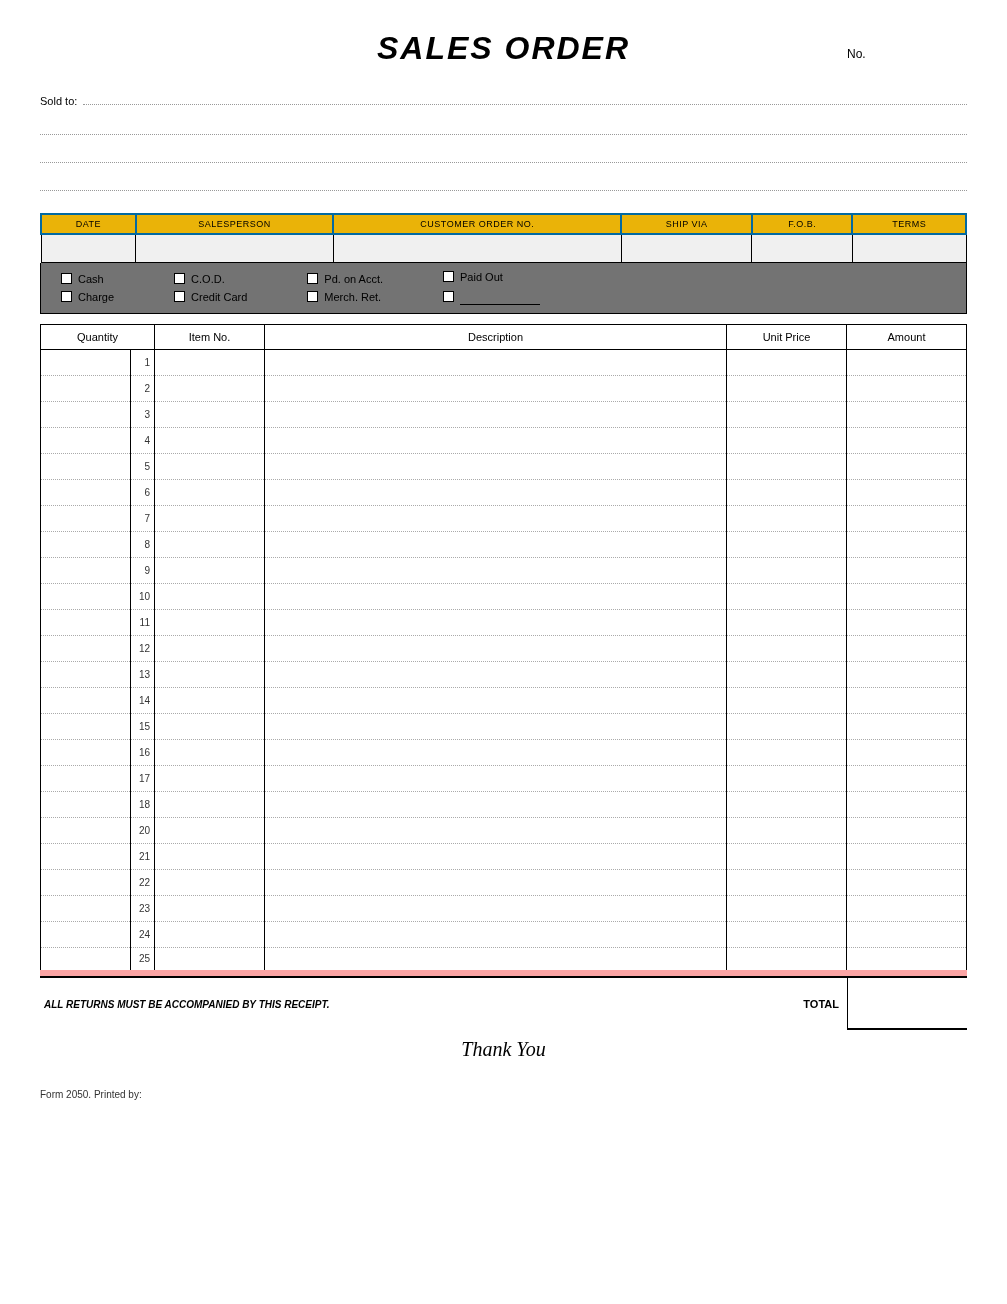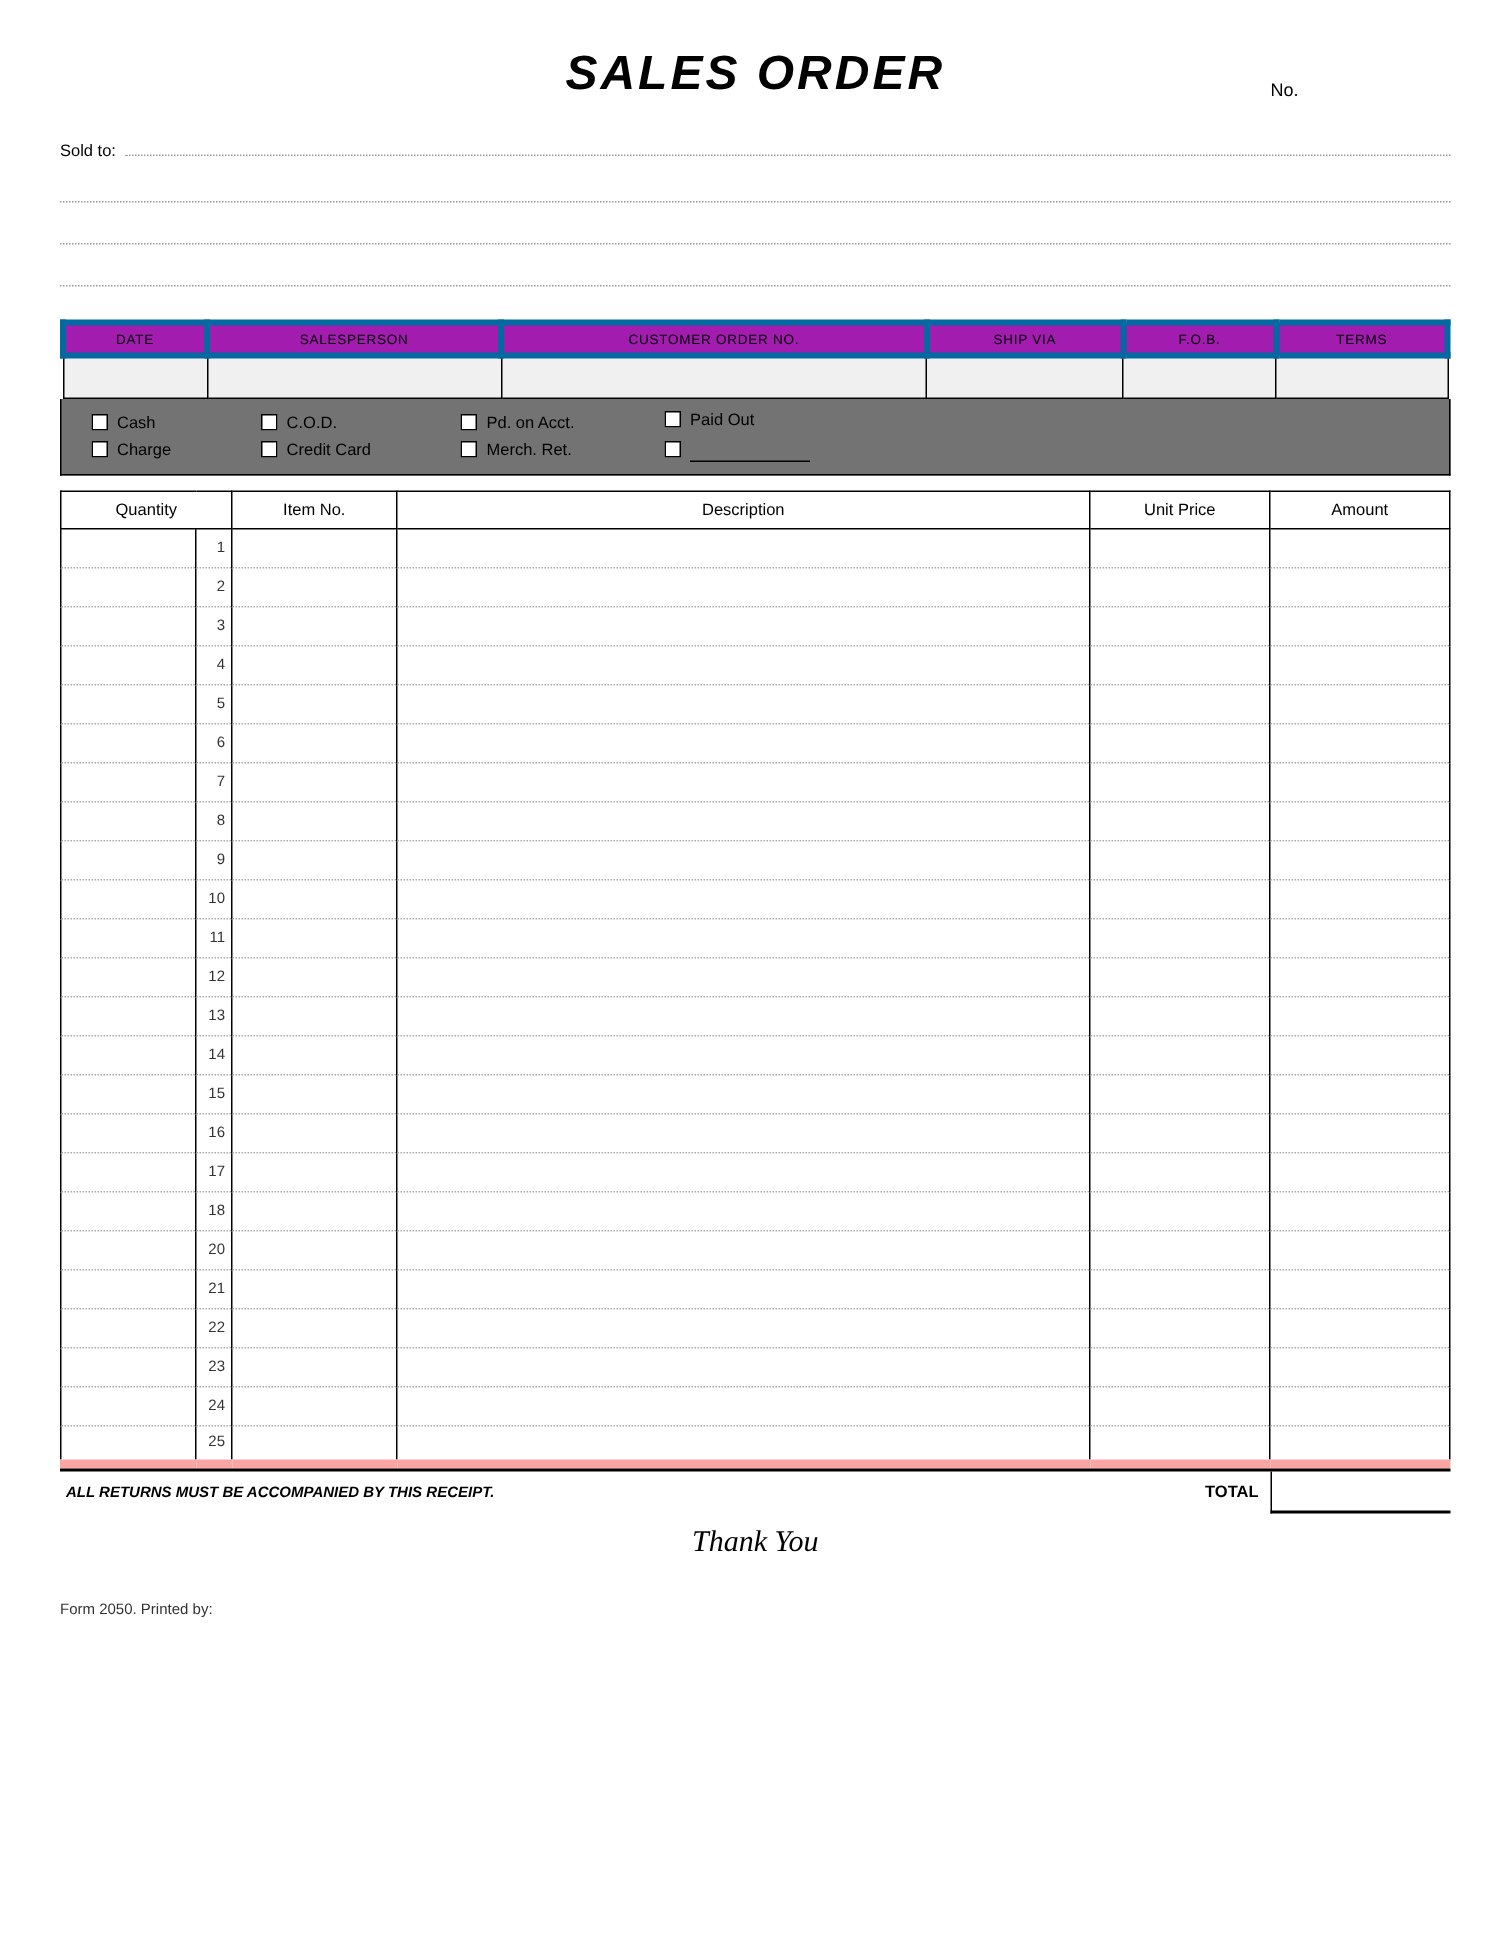--- a/index.html
+++ b/index.html
@@ -10,21 +10,21 @@
       color: #000;
       width: 1007px;
       min-height: 1304px;
       padding: 30px 40px 20px 40px;
     }
 
     
     .header {
       display: flex;
       justify-content: space-between;
-      align-items: flex-end;
+      align-items: center;
       margin-bottom: 28px;
     }
     .header-title {
       font-size: 32px;
       font-weight: 900;
       font-style: italic;
       letter-spacing: 2px;
       text-align: center;
       flex: 1;
     }
@@ -68,26 +68,26 @@
     }
 
     
     .info-table {
       width: 100%;
       border-collapse: collapse;
       margin-bottom: 0;
       border: 1px solid #000;
     }
     .info-table th {
-      border: 4px solid #0369a1;
+      border: 2px solid #0369a1;
       padding: 4px 8px;
       font-size: 9px;
       font-weight: normal;
       text-align: center;
-      background: #a21caf;
+      background: #eab308;
       letter-spacing: 0.5px;
     }
     .info-table td {
       border: 1px solid #000;
       padding: 6px 8px;
       height: 28px;
       background: #f0f0f0;
     }
 
     
@@ -186,21 +186,21 @@
       font-weight: bold;
       font-style: italic;
       padding: 8px 4px;
       display: flex;
       align-items: center;
     }
     .footer-total-label {
       font-size: 11px;
       font-weight: bold;
       text-align: right;
-      padding: 8px 8px;
+      padding: 20px 8px;
       display: flex;
       align-items: center;
       justify-content: flex-end;
       width: 120px;
     }
     .footer-total-box {
       width: 120px;
       border-left: 1px solid #000;
       border-bottom: 2px solid #000;
     }

